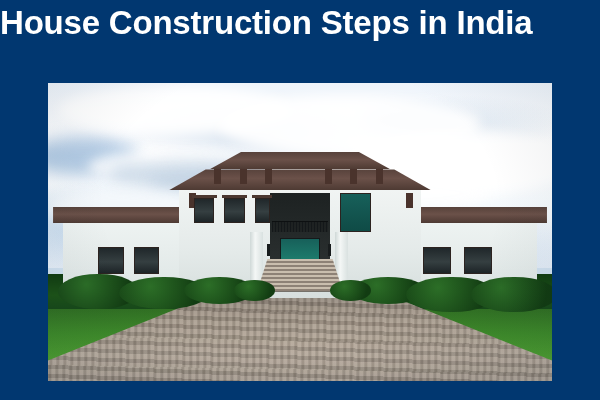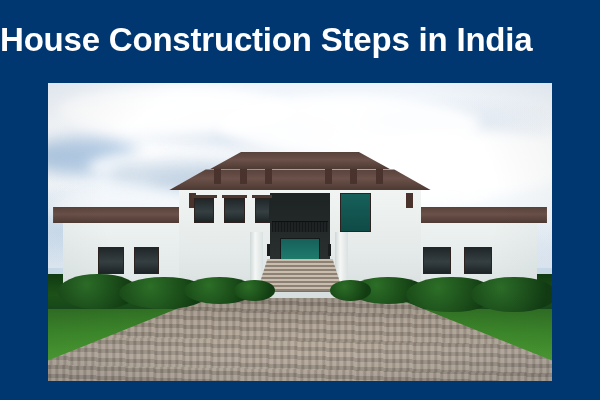--- a/index.html
+++ b/index.html
@@ -15,21 +15,21 @@
     font-family: "Liberation Sans", sans-serif;
   }
   #banner-bg {
     position: absolute;
     inset: 0;
     background: #013770;
   }
   #banner-title {
     position: absolute;
     left: 0;
-    top: 20px;
+    top: 3px;
     width: 504px;
     text-align: right;
     color: #ffffff;
     font-size: 33px;
     font-weight: bold;
     letter-spacing: -0.2px;
     line-height: 40px;
     white-space: nowrap;
   }
 

